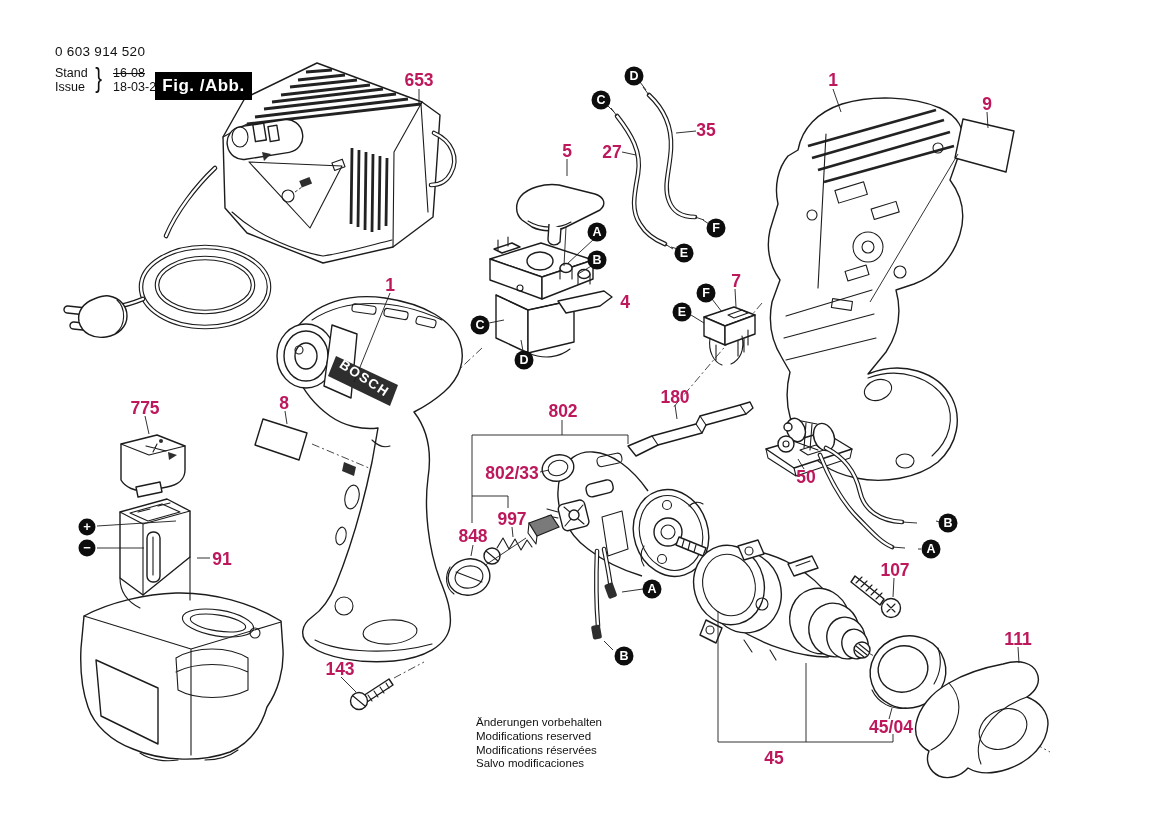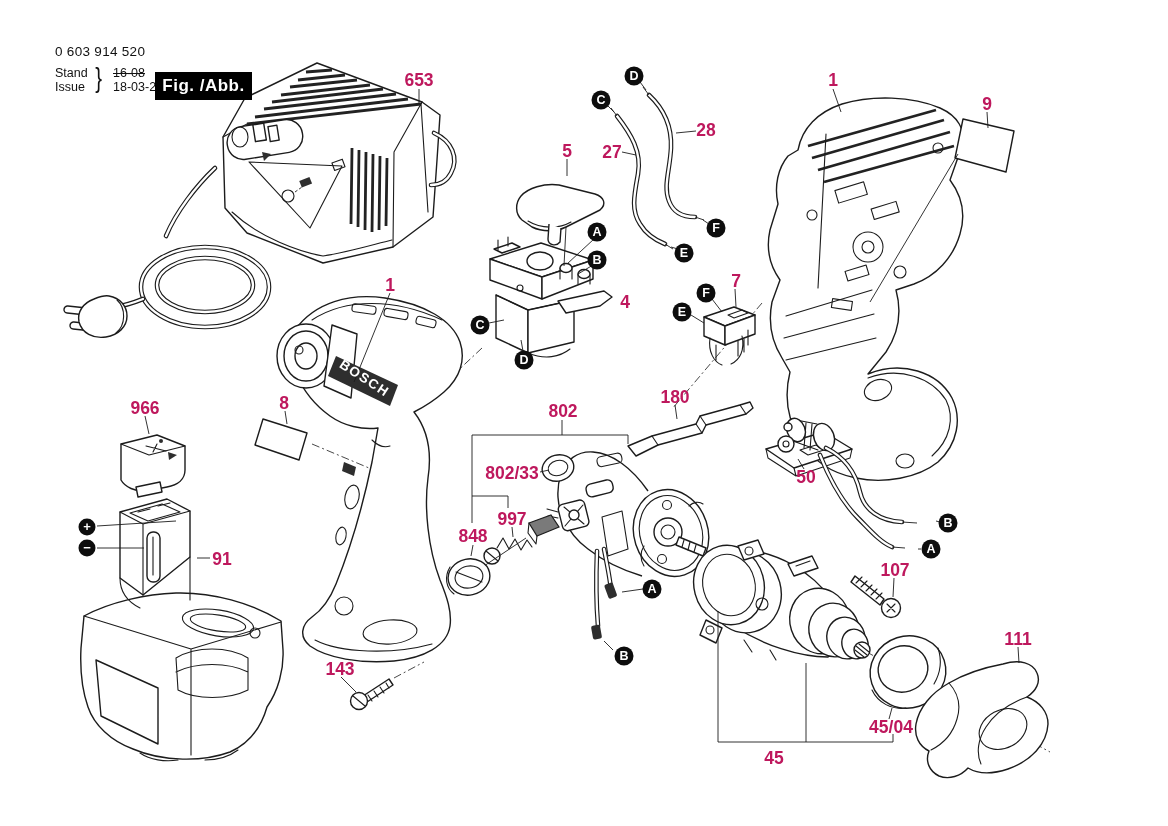--- a/index.html
+++ b/index.html
@@ -360,28 +360,28 @@
 <div class="brace">}</div>
 <div class="vals">
   <span class="struck">16-08</span><br>
   <span>18-03-23</span>
 </div>
 <div class="figbox">Fig. /Abb. 1</div>
 
 <div class="plabel" style="left:419px;top:80px">653</div>
 <div class="plabel" style="left:833px;top:80px">1</div>
 <div class="plabel" style="left:987px;top:104px">9</div>
-<div class="plabel" style="left:706px;top:130px">28</div>
+<div class="plabel" style="left:706px;top:130px">35</div>
 <div class="plabel" style="left:612px;top:152px">27</div>
 <div class="plabel" style="left:567px;top:151px">5</div>
 <div class="plabel" style="left:625px;top:302px">4</div>
 <div class="plabel" style="left:736px;top:281px">7</div>
 <div class="plabel" style="left:390px;top:285px">1</div>
 <div class="plabel" style="left:284px;top:403px">8</div>
-<div class="plabel" style="left:145px;top:408px">966</div>
+<div class="plabel" style="left:145px;top:408px">775</div>
 <div class="plabel" style="left:563px;top:411px">802</div>
 <div class="plabel" style="left:675px;top:397px">180</div>
 <div class="plabel" style="left:512px;top:473px">802/33</div>
 <div class="plabel" style="left:512px;top:519px">997</div>
 <div class="plabel" style="left:473px;top:536px">848</div>
 <div class="plabel" style="left:222px;top:559px">91</div>
 <div class="plabel" style="left:806px;top:477px">50</div>
 <div class="plabel" style="left:895px;top:570px">107</div>
 <div class="plabel" style="left:1018px;top:639px">111</div>
 <div class="plabel" style="left:891px;top:727px">45/04</div>
@@ -398,14 +398,20 @@
 <div class="mk" style="left:684px;top:253px">E</div>
 <div class="mk" style="left:706px;top:293px">F</div>
 <div class="mk" style="left:682px;top:312px">E</div>
 <div class="mk" style="left:948px;top:523px">B</div>
 <div class="mk" style="left:931px;top:549px">A</div>
 <div class="mk" style="left:652px;top:589px">A</div>
 <div class="mk" style="left:624px;top:656px">B</div>
 <div class="mk sm" style="left:87px;top:527px">+</div>
 <div class="mk sm" style="left:87px;top:548px">−</div>
 
-
+<div class="footer">
+  <div>Änderungen vorbehalten</div>
+  <div>Modifications reserved</div>
+  <div>Modifications réservées</div>
+  <div>Salvo modificaciones</div>
 </div>
 
+</div>
+
 </body></html>

